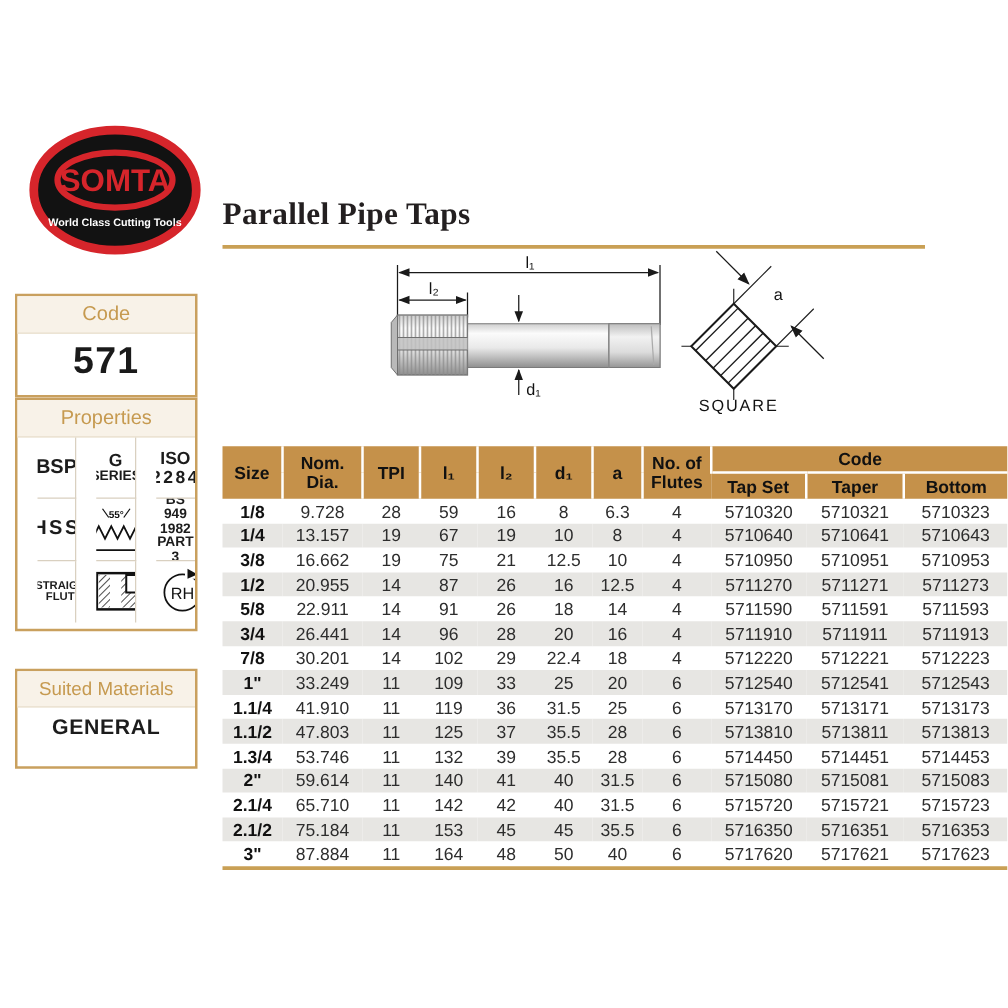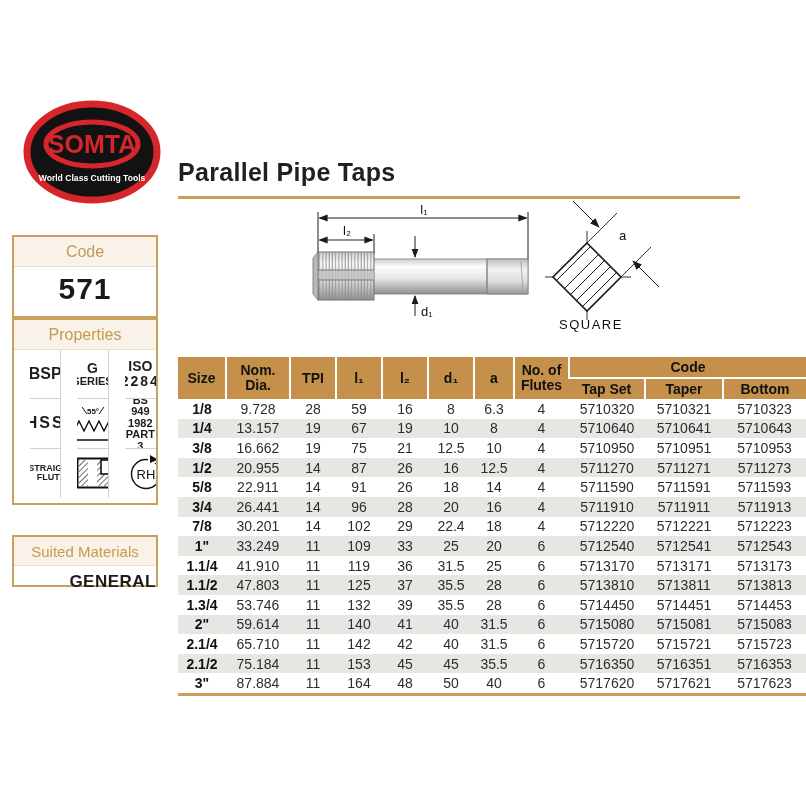--- a/index.html
+++ b/index.html
@@ -6,21 +6,21 @@
   body{
     width:806px;height:806px;position:relative;background:#ffffff;
     font-family:"Liberation Sans","DejaVu Sans",sans-serif;color:#1c1c1c;
     overflow:hidden;
   }
   
   .logo{position:absolute;left:22px;top:100px;width:140px;height:104px;}
   
   .page-title{
     position:absolute;left:178px;top:158px;font-size:25px;font-weight:bold;
-    color:#231f20;letter-spacing:.3px;
+    color:#231f20;letter-spacing:.3px;font-family:Liberation Serif, serif;
   }
   .title-rule{position:absolute;left:178px;top:196px;width:562px;height:3px;background:#C9A055;}
   
   .tap-svg{position:absolute;left:293px;top:202px;}
   .square-svg{position:absolute;left:545px;top:198px;}
   
   .side-box{position:absolute;left:12px;width:146px;border:2px solid #C9A05E;background:#fff;box-sizing:border-box;}
   .side-head{
     background:#F8F2E8;color:#C69A50;text-align:center;font-size:16px;
     padding:6px 0 5px;border-bottom:1px solid #E7DECC;
@@ -35,23 +35,23 @@
     text-align:center;line-height:1.05;overflow:hidden;margin-left:16px;
   }
   .prop-cell:nth-child(3n){border-right:none;}
   .prop-cell:nth-child(n+7){border-bottom:none;padding-left:12px;}
   .t-big{font-size:16px;font-weight:bold;}
   .t-med{font-size:14px;font-weight:bold;}
   .t-small{font-size:11px;font-weight:bold;}
   .t-tiny{font-size:9px;font-weight:bold;}
   .hss{letter-spacing:2px;}
   .iso-num{letter-spacing:2px;}
-  .suited-box{top:535px;height:52px;}
+  .suited-box{top:535px;height:80px;}
   .suited-head{font-size:15px;}
-  .suited-value{text-align:right;font-size:17px;font-weight:bold;letter-spacing:.5px;padding-top:6px;}
+  .suited-value{text-align:center;font-size:17px;font-weight:bold;letter-spacing:.5px;padding-top:6px;}
   
   .data-table-wrap{position:absolute;left:178px;top:328px;width:628px;border-bottom:3px solid #C9A055;}
   table{border-collapse:collapse;table-layout:fixed;width:628px;margin-top:29px;}
   thead th{
     background:#C5914A;color:#111;font-size:14px;font-weight:bold;
     padding:0;height:20px;line-height:1.05;white-space:pre-line;vertical-align:middle;
   }
   thead tr th{border-left:2px solid #fff;}
   thead tr th:first-child{border-left:none;}
   thead tr.sub th{border-top:2px solid #fff;}

